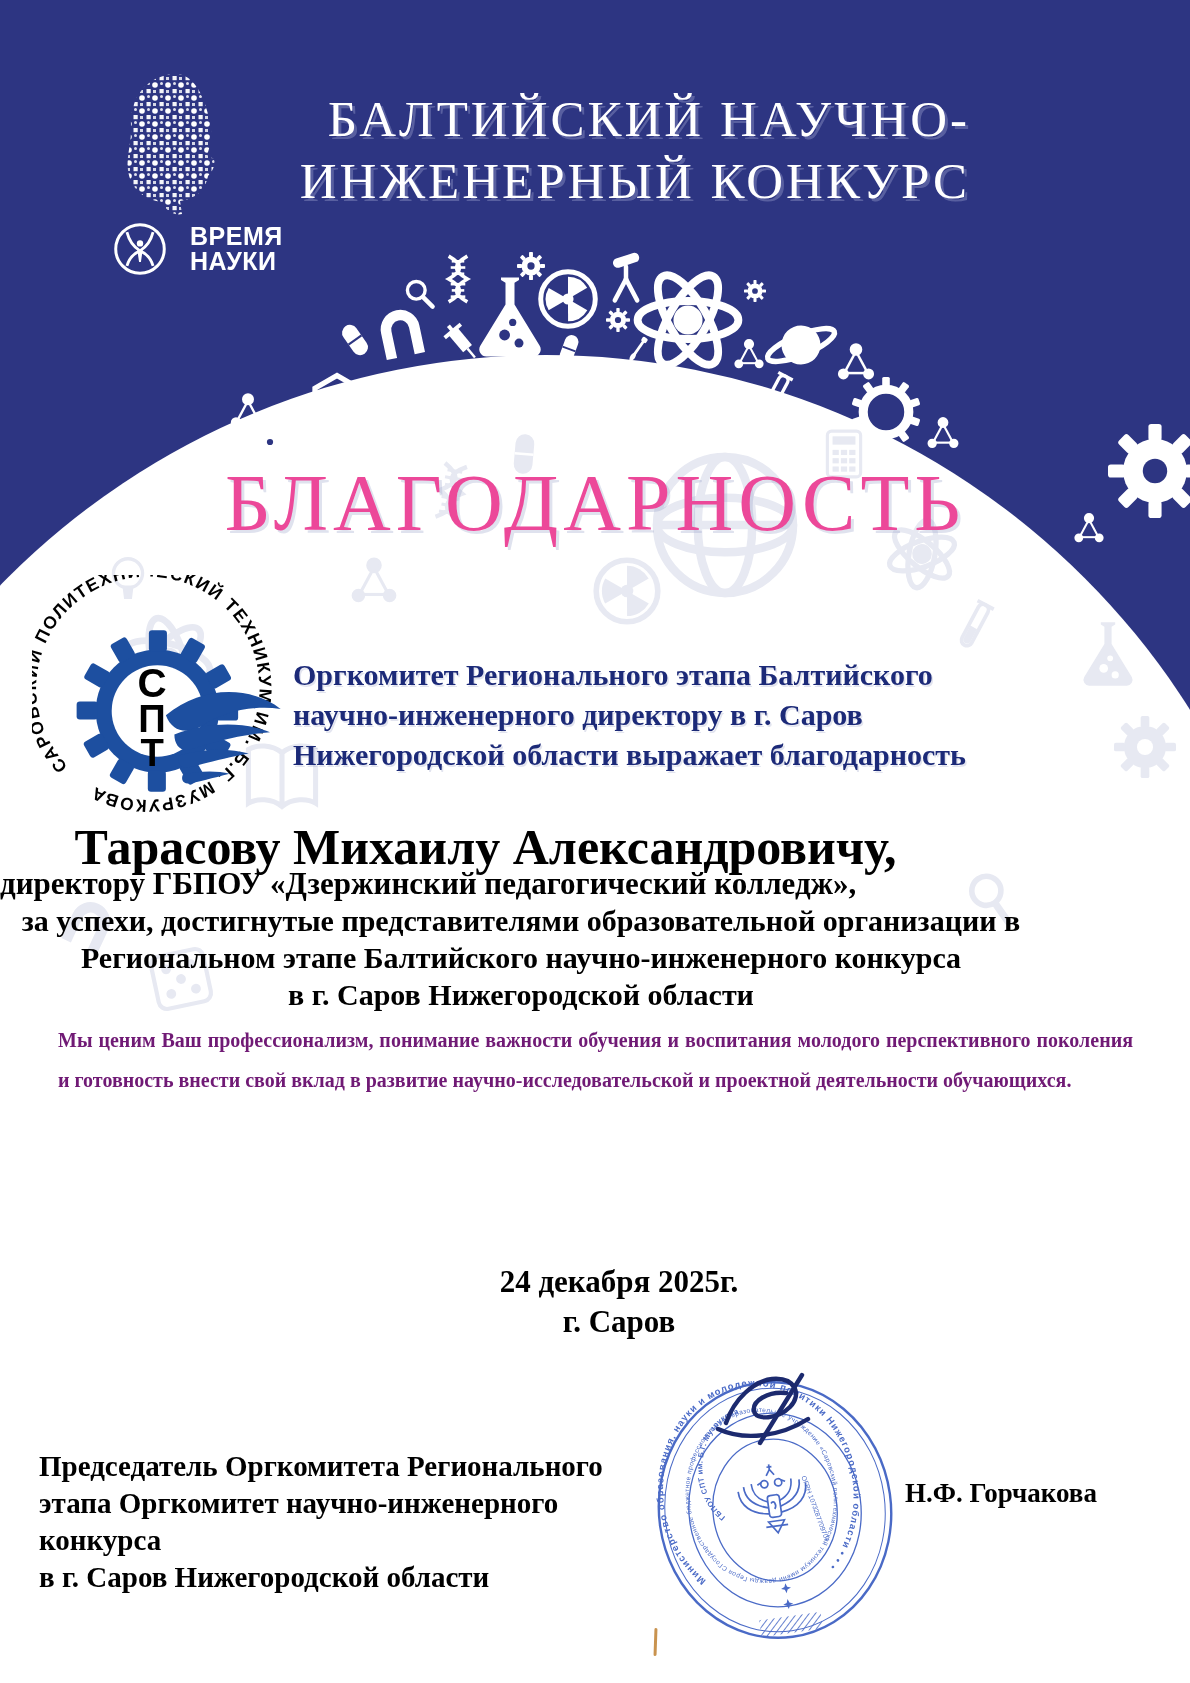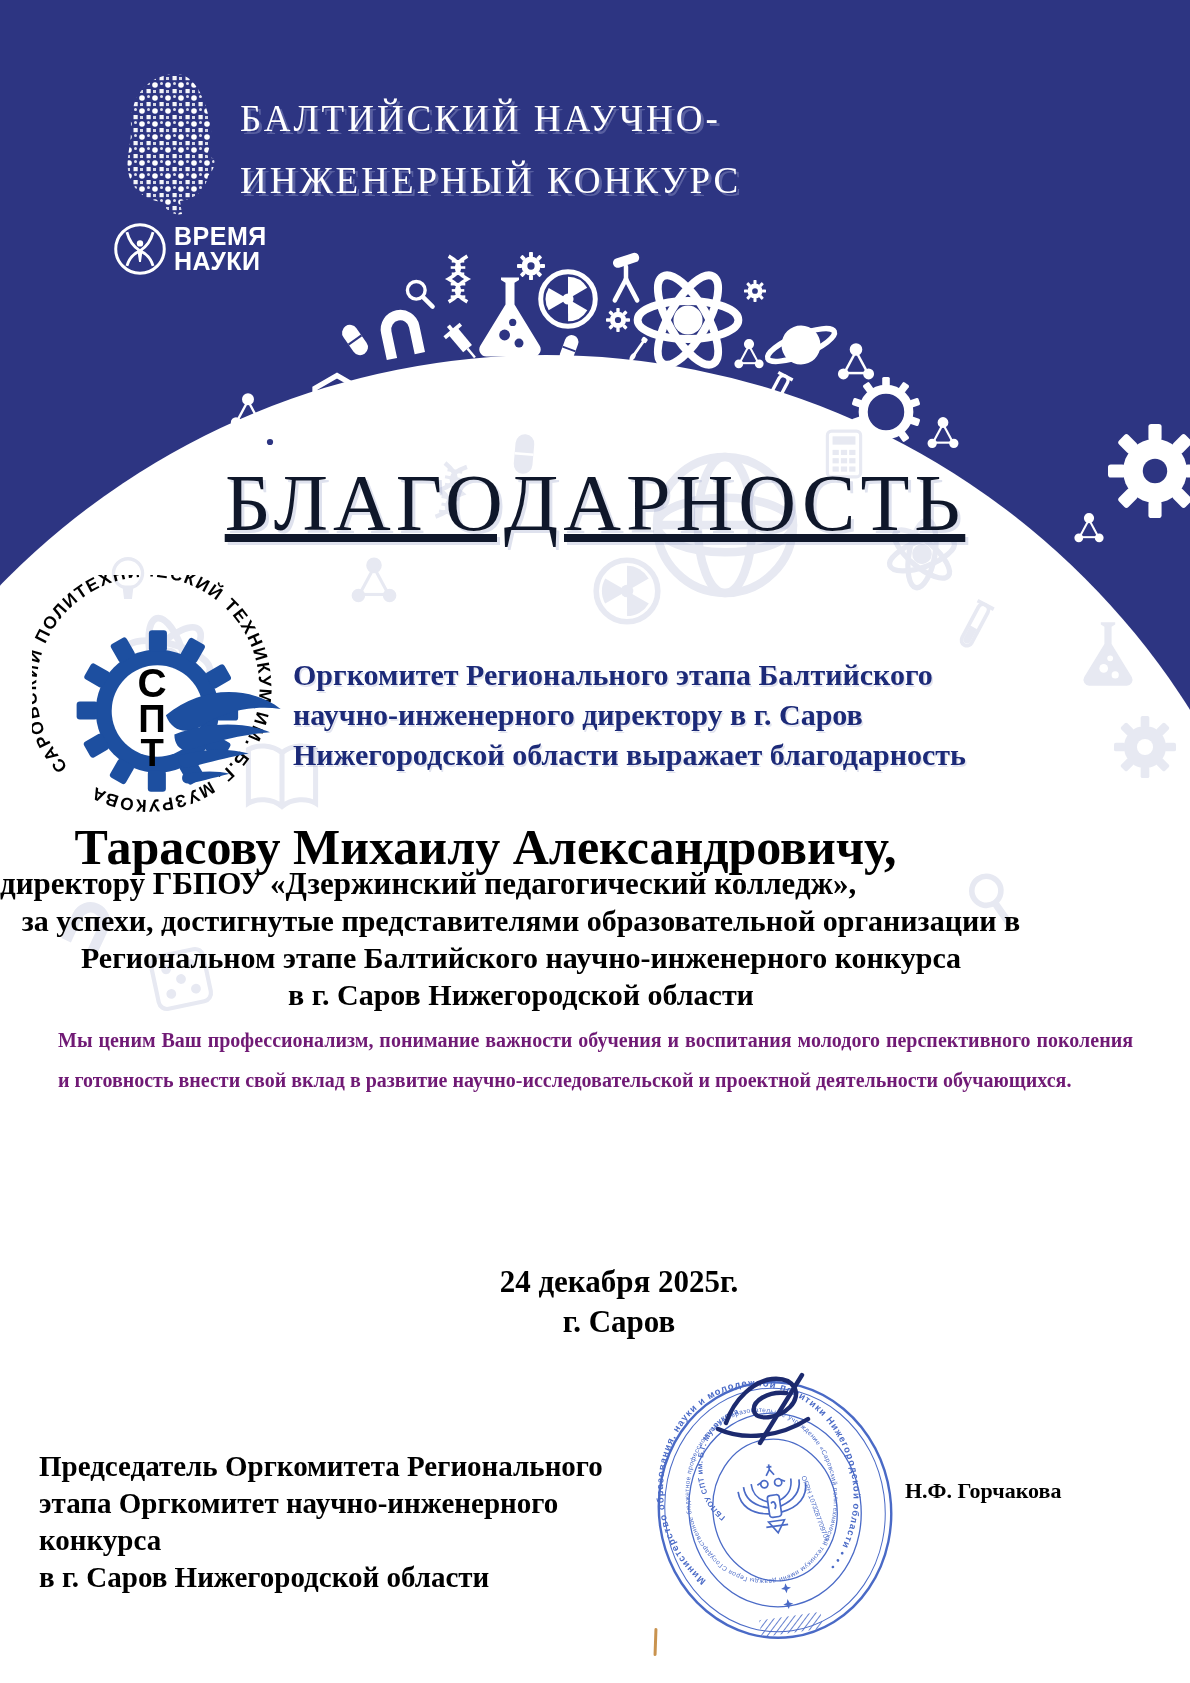--- a/index.html
+++ b/index.html
@@ -5,50 +5,50 @@
   html,body{margin:0;padding:0;background:#888;}
   .page{position:relative;width:1190px;height:1683px;margin:0 auto;background:#fff;overflow:hidden;
         font-family:"Liberation Serif",serif;}
   .blue-bg{position:absolute;left:0;top:0;width:1190px;height:780px;background:#2d3582;}
   .big-circle{position:absolute;left:-216px;top:355px;width:1524px;height:1524px;border-radius:50%;background:#ffffff;}
   .deco{position:absolute;pointer-events:none;}
   .arc-ic{color:#ffffff;}
   .wm-ic{color:#e7e9f2;--hole:#ffffff;}
   
   .head-logo{position:absolute;left:112px;top:68px;width:125px;height:155px;}
-  .vn-logo{position:absolute;left:112px;top:218px;width:230px;height:62px;display:flex;align-items:center;gap:6px;}
+  .vn-logo{position:absolute;left:112px;top:218px;width:230px;height:62px;display:flex;align-items:center;gap:22px;}
   .vn-circle{width:56px;height:56px;flex:0 0 auto;}
   .vn-text{color:#fff;font-family:"Liberation Sans",sans-serif;font-weight:700;font-size:25px;line-height:25px;letter-spacing:.5px;}
-  .main-title{position:absolute;left:240px;top:88px;width:730px;text-align:left;color:#ffffff;
-              font-size:37px;line-height:62px;letter-spacing:3px;font-weight:500;
+  .main-title{position:absolute;left:240px;top:88px;width:730px;text-align:right;color:#ffffff;
+              font-size:51px;line-height:62px;letter-spacing:3px;font-weight:500;
               text-shadow:3px 3px 0 rgba(160,166,210,.38);}
   
-  .grat-title{position:absolute;left:0;top:458px;width:1190px;text-align:center;color:#0f172a;
-              font-size:80px;letter-spacing:5px;font-weight:500;text-shadow:3px 3px 0 rgba(150,158,200,.30);text-decoration:underline;}
+  .grat-title{position:absolute;left:0;top:458px;width:1190px;text-align:center;color:#ec4899;
+              font-size:80px;letter-spacing:5px;font-weight:500;text-shadow:3px 3px 0 rgba(150,158,200,.30);}
   
   .spt{position:absolute;left:32px;top:575px;width:255px;height:255px;}
   
   .issuer{position:absolute;left:293px;top:655px;width:765px;color:#1c2a78;font-weight:700;
           font-size:30px;line-height:40px;text-shadow:1.5px 1.5px 0 rgba(140,148,190,.25);}
   
   .recipient-name{position:absolute;left:0;top:818px;width:971px;text-align:center;color:#000;
                   font-size:50px;font-weight:700;}
   .recipient-pos{position:absolute;left:0;top:866px;width:1018px;color:#000000;
                  font-size:31px;font-weight:700;}
   .body-center{position:absolute;left:0;top:902px;width:1042px;text-align:center;color:#000;
                font-size:30px;line-height:37px;font-weight:700;}
   .body-just{position:absolute;left:58px;top:1020px;width:1075px;color:#701a75;font-size:20px;
              line-height:40px;font-weight:700;text-align:justify;}
   
   .date-block{position:absolute;left:0;top:1262px;width:1190px;text-align:center;color:#000;
               font-size:31px;line-height:40px;font-weight:700;padding-left:24px;}
   
   .sig-title{position:absolute;left:39px;top:1448px;width:600px;color:#000;font-size:29px;
              line-height:37px;font-weight:700;}
-  .signer{position:absolute;left:905px;top:1478px;width:280px;color:#000;font-size:22px;font-weight:700;}
+  .signer{position:absolute;left:905px;top:1478px;width:280px;color:#000;font-size:27px;font-weight:700;}
   .stamp-wrap{position:absolute;left:650px;top:1365px;width:250px;height:290px;}
   .orange-mark{position:absolute;left:654px;top:1628px;width:3px;height:28px;background:#bf8030;
                transform:rotate(2deg);opacity:.85;border-radius:2px;}
   svg text{font-family:"Liberation Sans",sans-serif;}
 </style>
 </head>
 <body>
 
 <div class="page">
 

